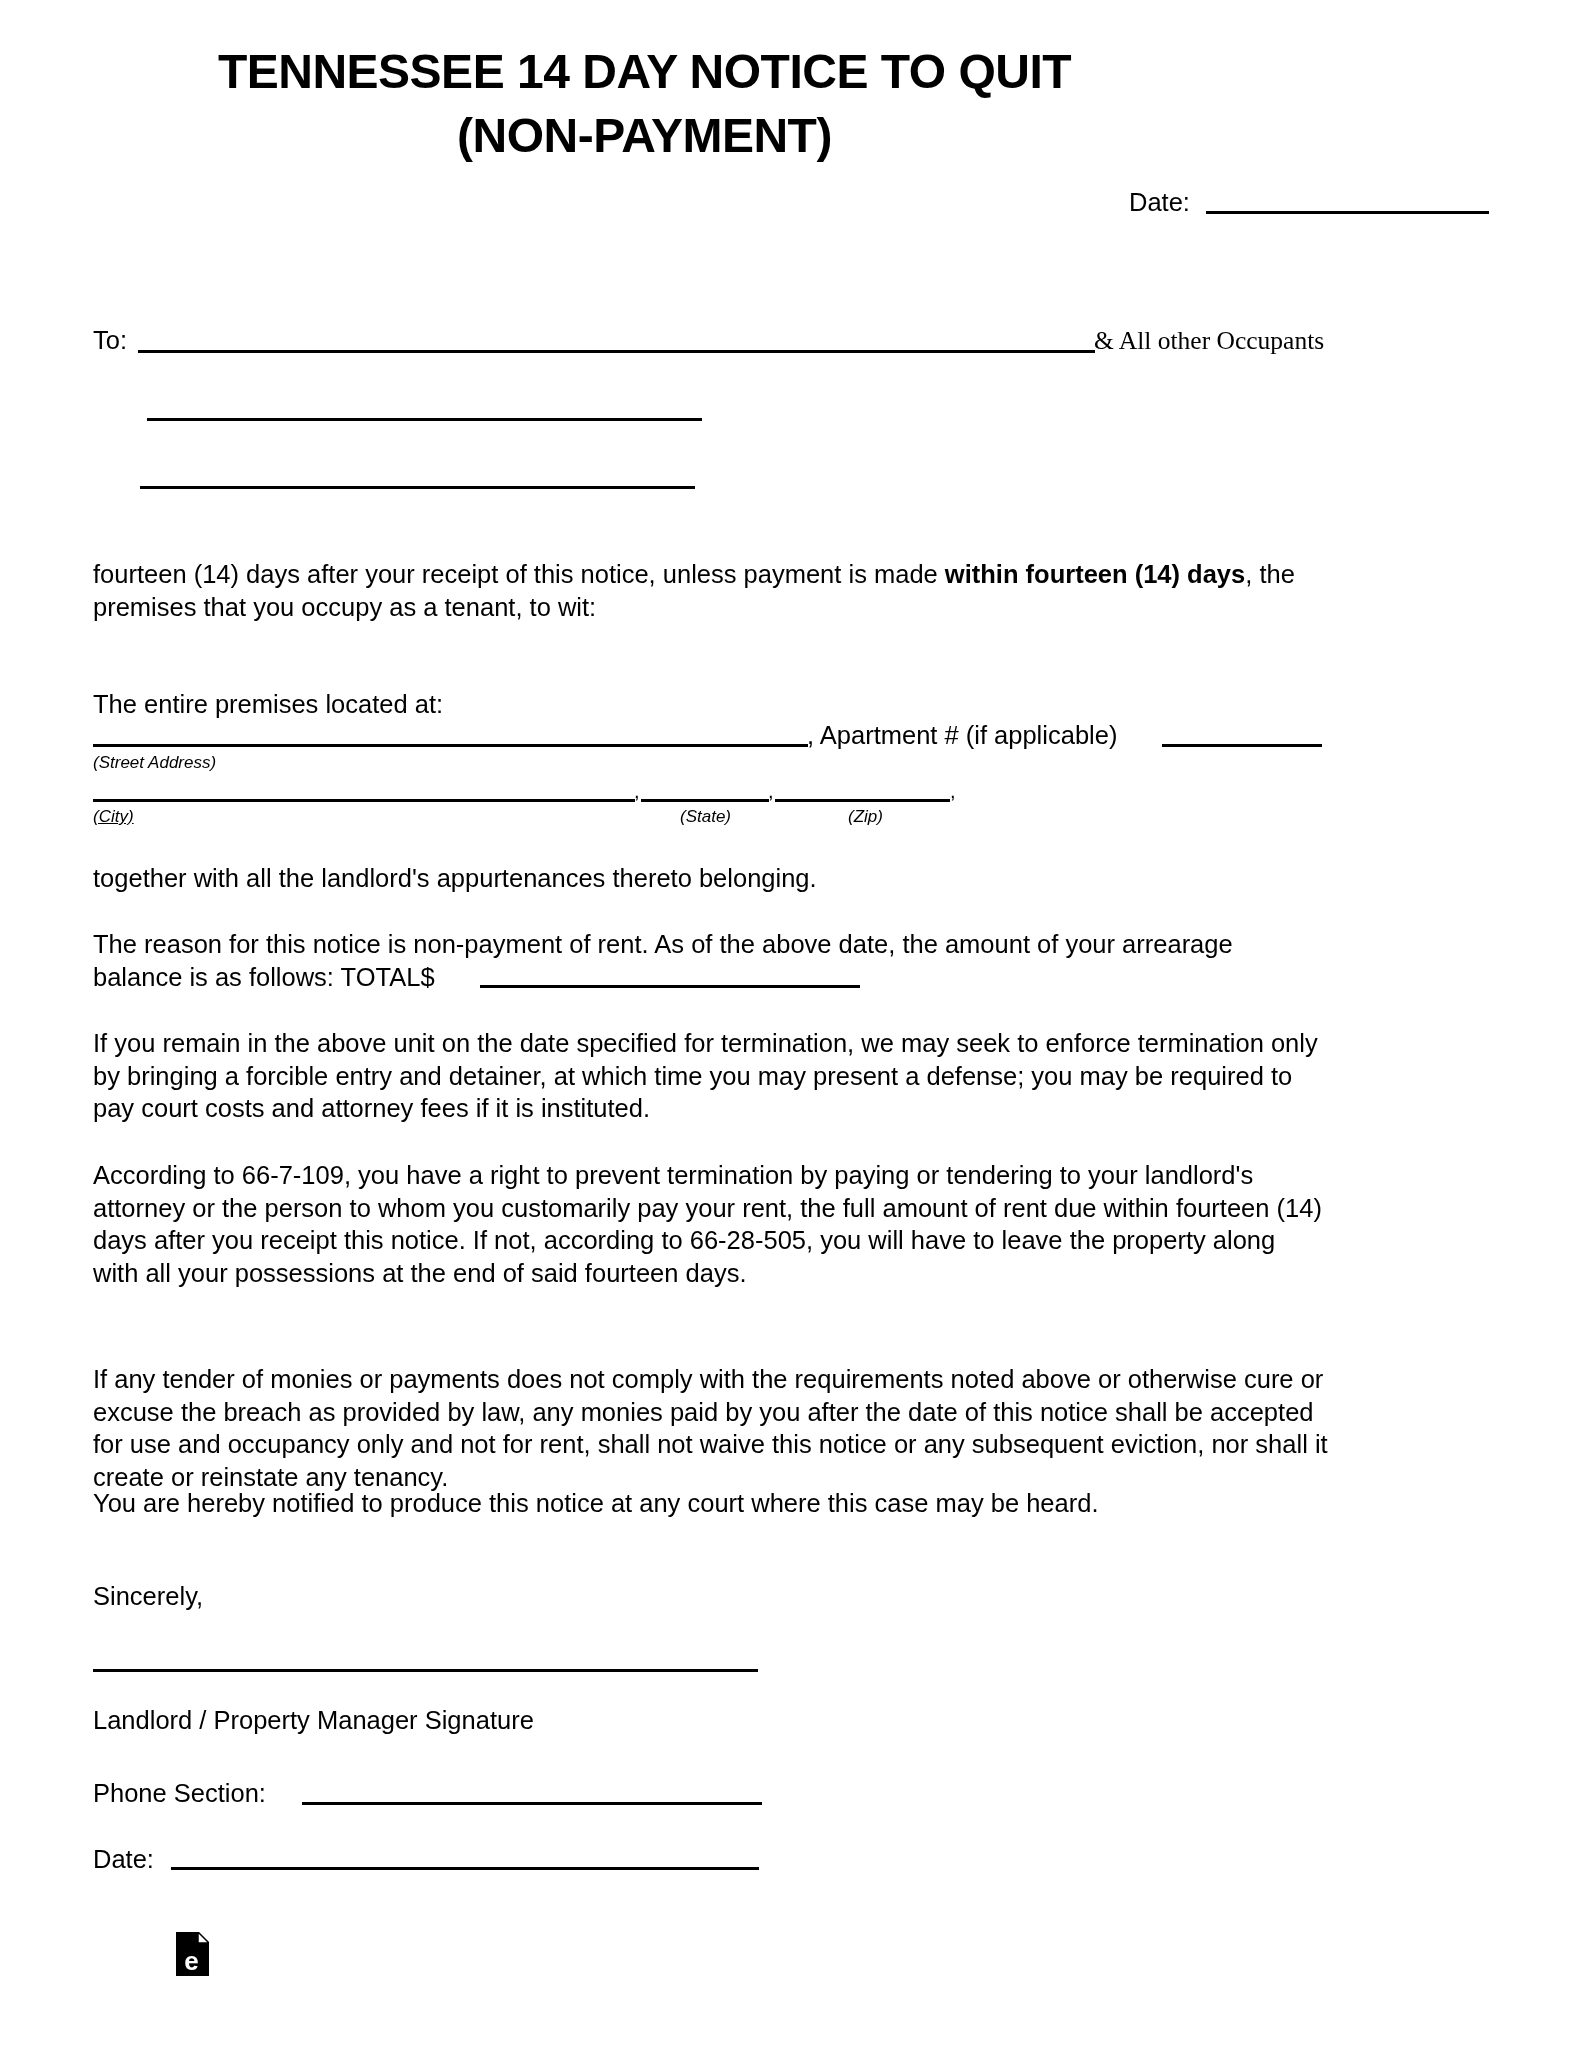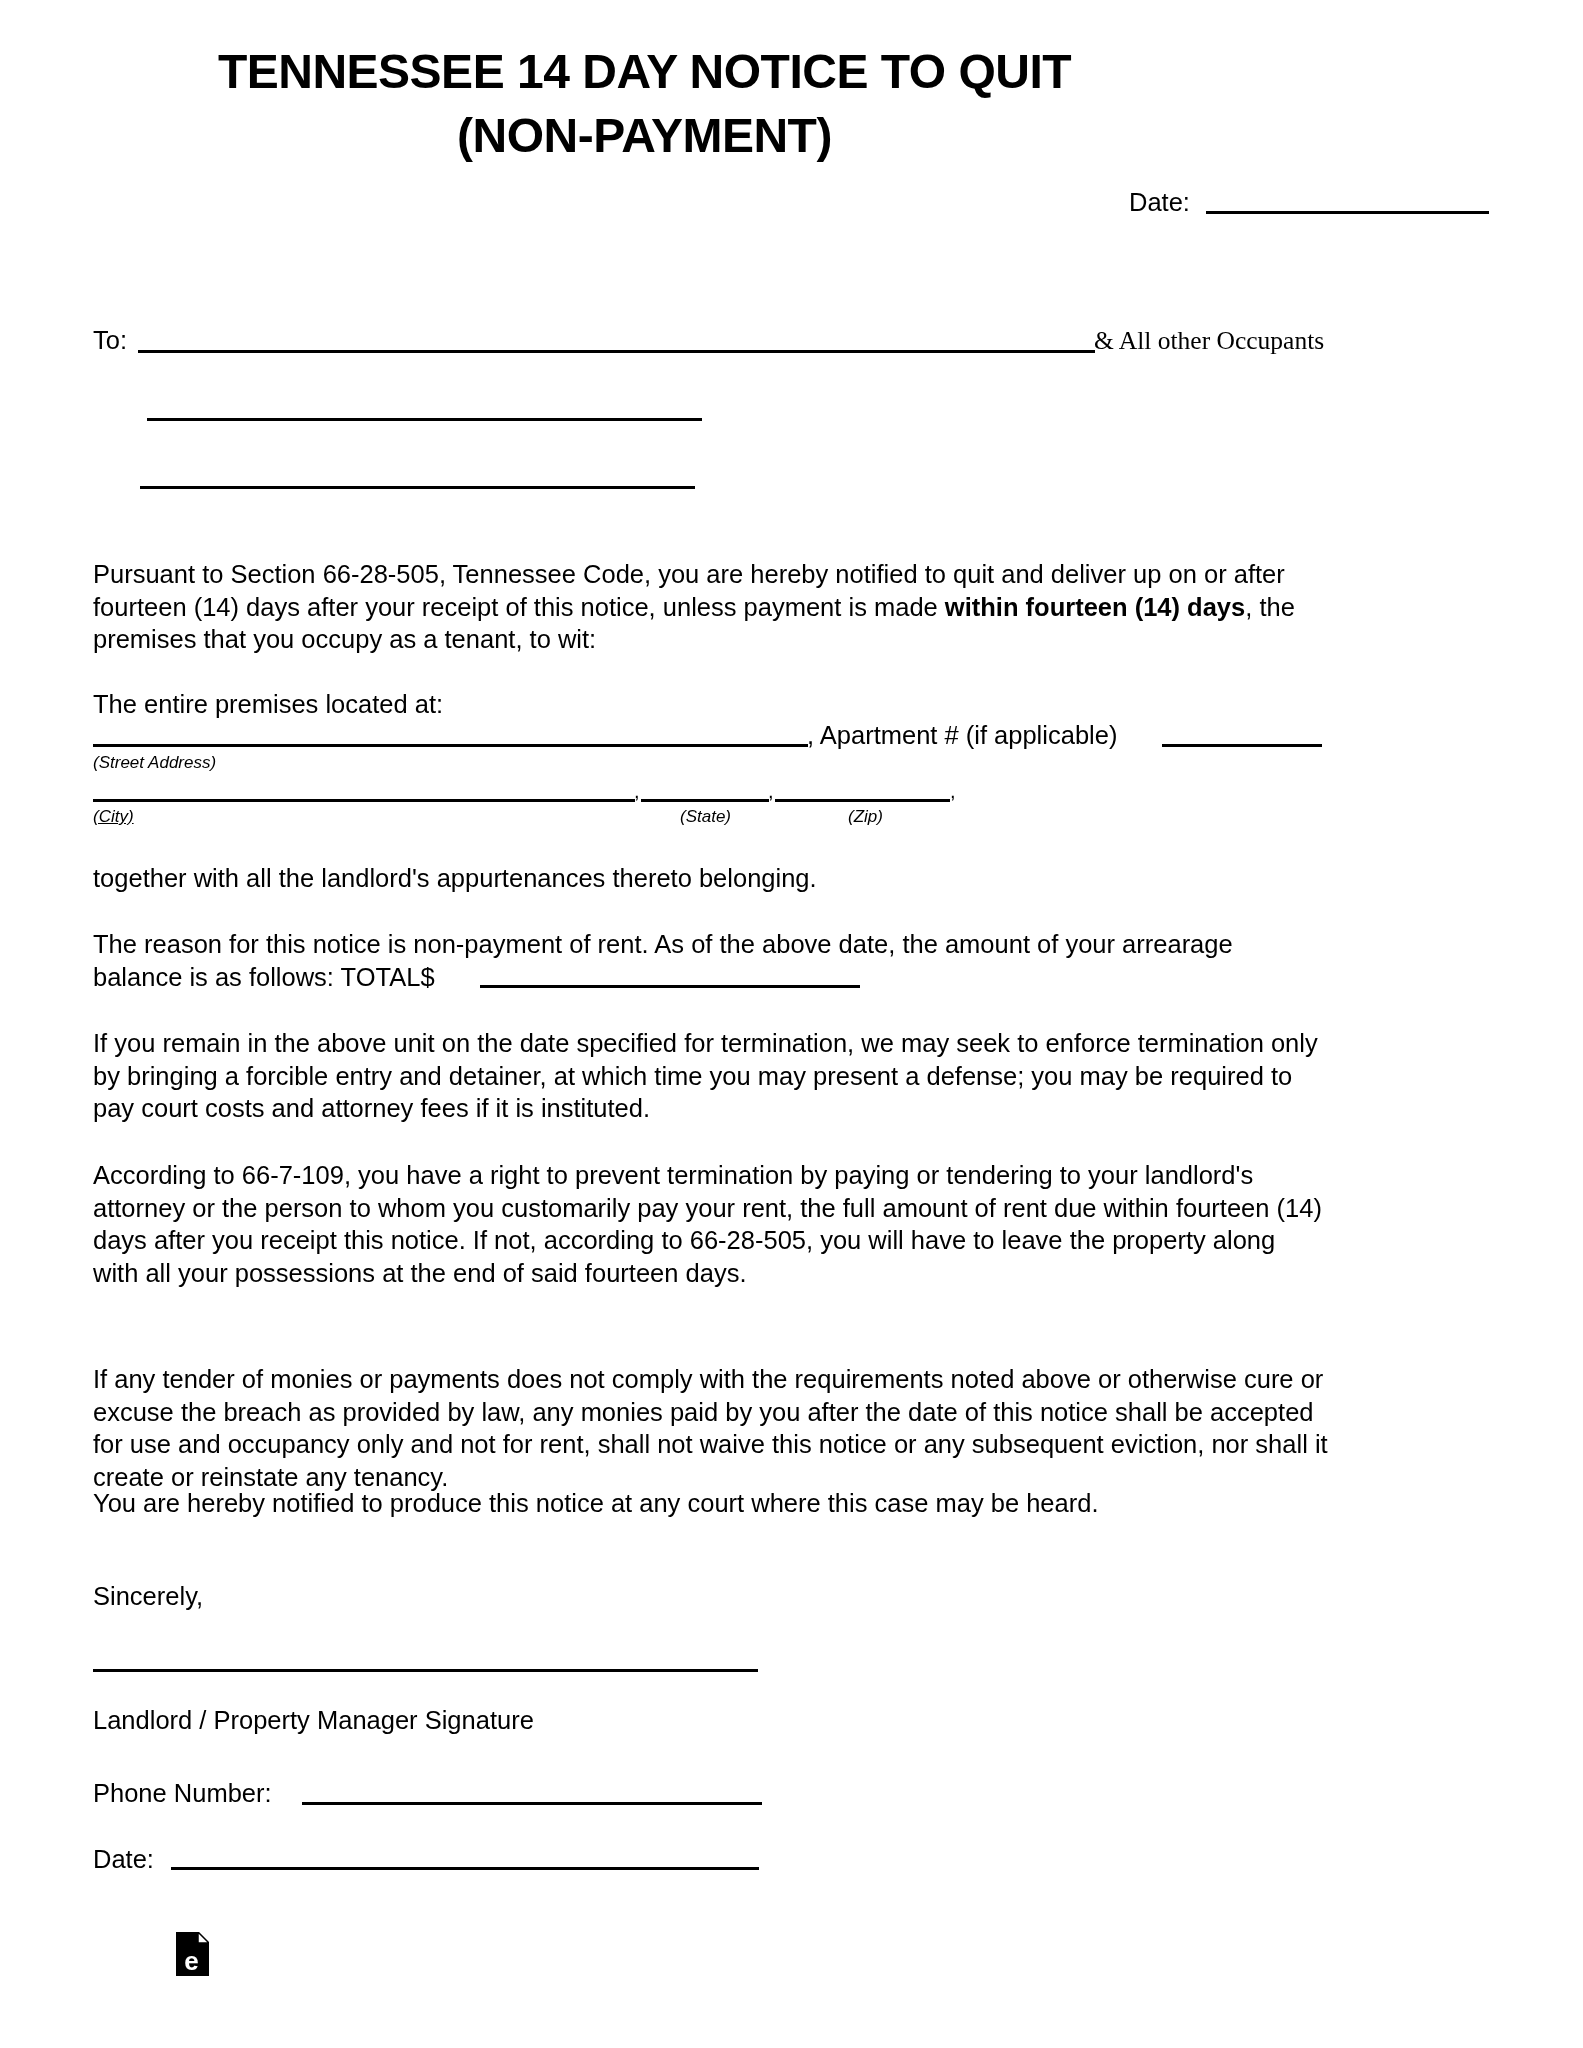--- a/index.html
+++ b/index.html
@@ -25,21 +25,20 @@
 <div class="blank" style="left:1206px; top:211px; width:283px;"><span></span></div>
 
 <div class="abs txt" style="left:93px; top:324px;">To:</div>
 <div class="blank" style="left:138px; top:350px; width:957px;"><span></span></div>
 <div class="abs txt" style="left:1094px; top:324px;font-family:Liberation Serif, serif;">&amp; All other Occupants</div>
 
 <div class="blank" style="left:147px; top:418px; width:555px;"><span></span></div>
 <div class="blank" style="left:140px; top:486px; width:555px;"><span></span></div>
 
 <div class="abs para" style="left:93px; top:558px;">
-  <span class="line">Pursuant to Section 66-28-505, Tennessee Code, you are hereby notified to quit and deliver up on or after</span>
   <span class="line"><span>fourteen (14) days after your receipt of this notice, unless payment is made </span><b>within fourteen (14) days</b><span>, the</span></span>
   <span class="line">premises that you occupy as a tenant, to wit:</span>
 </div>
 
 <div class="abs txt" style="left:93px; top:688px;">The entire premises located at:</div>
 <div class="blank" style="left:93px; top:744px; width:715px;"><span></span></div>
 <div class="abs txt" style="left:807px; top:719px;">, Apartment # (if applicable)</div>
 <div class="blank" style="left:1162px; top:744px; width:160px;"><span></span></div>
 <div class="abs cap" style="left:93px; top:753px;">(Street Address)</div>
 
@@ -80,21 +79,21 @@
   <span class="line">for use and occupancy only and not for rent, shall not waive this notice or any subsequent eviction, nor shall it</span>
   <span class="line">create or reinstate any tenancy.</span>
 </div>
 
 <div class="abs txt" style="left:93px; top:1487px;">You are hereby notified to produce this notice at any court where this case may be heard.</div>
 
 <div class="abs txt" style="left:93px; top:1580px;">Sincerely,</div>
 <div class="blank" style="left:93px; top:1669px; width:665px;"><span></span></div>
 <div class="abs txt" style="left:93px; top:1680px;margin-top:24px;">Landlord / Property Manager Signature</div>
 
-<div class="abs txt" style="left:93px; top:1777px;">Phone Number:</div>
+<div class="abs txt" style="left:93px; top:1777px;">Phone Section:</div>
 <div class="blank" style="left:302px; top:1802px; width:460px;"><span></span></div>
 
 <div class="abs txt" style="left:93px; top:1843px;">Date:</div>
 <div class="blank" style="left:171px; top:1867px; width:588px;"><span></span></div>
 
 <div class="abs logo">
   <svg width="33" height="44" viewBox="0 0 33 44">
     <path d="M0 0 H22 L33 11 V44 H0 Z" fill="#000"></path>
     <path d="M22 0 V11 H33 Z" fill="#fff" stroke="#000" stroke-width="1.5"></path>
     <text x="15.5" y="38" text-anchor="middle" font-family="Liberation Sans, sans-serif" font-weight="bold" font-size="26" fill="#fff">e</text>

